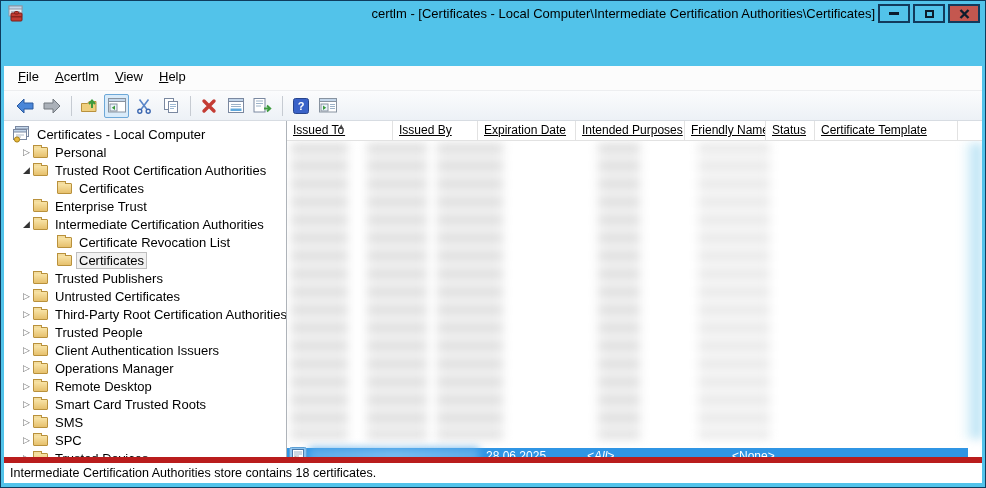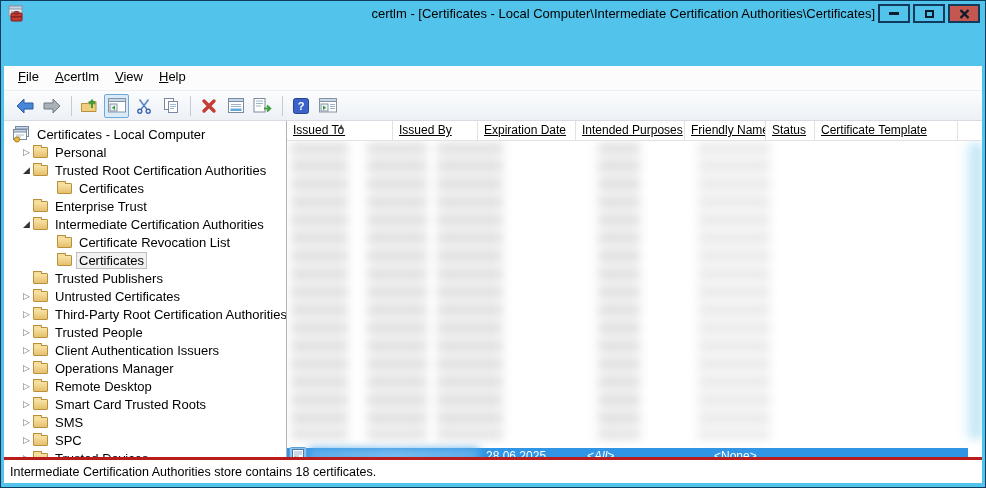--- a/index.html
+++ b/index.html
@@ -70,27 +70,27 @@
   .s1 { left: 80px; width: 60px; }
   .s2 { left: 150px; width: 66px; }
   .s3 { left: 311px; width: 42px; }
   .s4 { left: 411px; width: 72px; opacity: .55; }
   .edge-smear { position: absolute; top: 0; height: 100%; right: 0; width: 20px; background: linear-gradient(to right, rgba(140,210,240,0), #A8DCF2); }
 
   .sel-row { position: absolute; top: 307px; left: 0; width: 681px; height: 17px; background: #2F95E4; color: #FFF; font-size: 12px; }
   .sel-row .cert-icon { position: absolute; left: 2px; top: -1px; }
   .sel-smear { position: absolute; left: 22px; top: 0; width: 170px; height: 100%; background: linear-gradient(90deg, #5FADE9, #79BCEF, #5FADE9); filter: blur(4px); }
   .sel-val { position: absolute; top: 1px; white-space: nowrap; }
-  .v-exp { left: 199px; } .v-int { left: 300px; font-style: italic; } .v-fri { left: 427px; }
+  .v-exp { left: 199px; } .v-int { left: 300px; font-style: italic; } .v-fri { left: 445px; }
 
   .blur-band { position: absolute; top: 327px; left: 2px; width: 492px; height: 15px; filter: blur(5px);
     background: linear-gradient(90deg, #DCDCDC 0 24%, #F5F5F5 26% 30%, #D9D9D9 32% 62%, #F5F5F5 64% 68%, #DCDCDC 70% 100%); opacity: .85; }
 
   
-  .statusbar { height: 26px; flex: 0 0 26px; background: #FFF; border-top: 3px solid #b91c1c; display: flex; align-items: center; padding-left: 6px; font-size: 12.5px; }
+  .statusbar { height: 26px; flex: 0 0 26px; background: #FFF; border-top: 6px solid #b91c1c; display: flex; align-items: center; padding-left: 6px; font-size: 12.5px; }
 </style>
 </head>
 <body>
 
 <div class="window">
 
   <div class="titlebar">
     <svg class="app-icon" viewBox="0 0 20 20">
       <rect x="3" y="2" width="13" height="10" fill="#E8EEF4" stroke="#8B97A5"></rect>
       <rect x="3" y="2" width="13" height="3" fill="#C3D6EA" stroke="#8B97A5"></rect>

